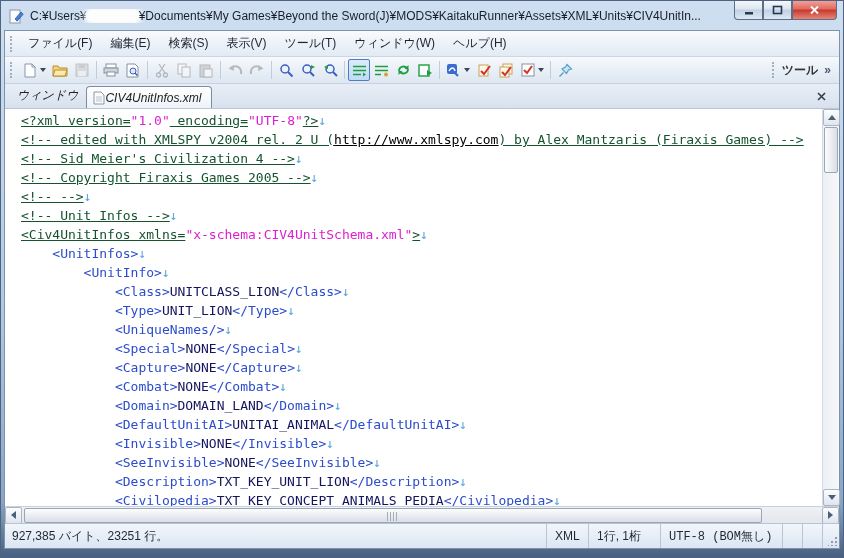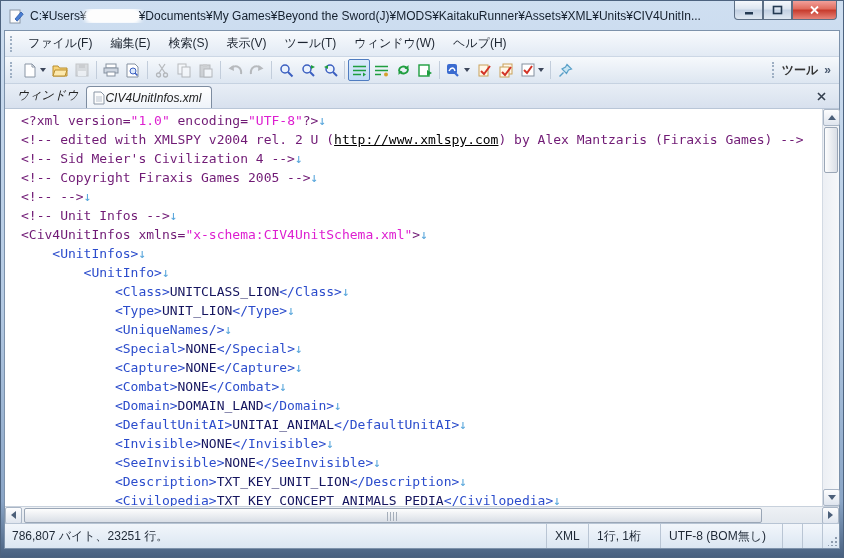--- a/index.html
+++ b/index.html
@@ -61,21 +61,21 @@
   .tab { display:flex; align-items:center; height:22px; padding:0 10px 0 6px;
     border:1px solid #7d8ca0; border-bottom:none; border-radius:4px 4px 0 0;
     background:linear-gradient(180deg,#ffffff,#eef3f9); white-space:nowrap;font-style:italic; }
   .tab-close { margin-left:auto; margin-right:10px; margin-bottom:4px; width:16px; height:16px;
     display:flex; align-items:center; justify-content:center; }
 
   
   .content-row { flex:1; display:flex; min-height:0; }
   .editor { flex:1; overflow:hidden; background:#fff; padding:2px 0 0 16px;
     font-family:"DejaVu Sans Mono",monospace; font-size:13px; line-height:19px; white-space:pre; }
-  .seg-g { color:#701a75; }          
+  .seg-g { color:#14532d;text-decoration:underline; }          
   .seg-s { color:#dd1ed0; }          
   .seg-t { color:#2b4ccc; }          
   .seg-x { color:#14145e;text-align:right; }          
   .seg-u { color:#000000; text-decoration:underline; }  
   .nl { color:#5aa7dc; }             
 
   
   .vscroll { width:17px; flex:0 0 auto; display:flex; flex-direction:column;
     background:linear-gradient(90deg,#eceff4,#f6f8fa); border-left:1px solid #d3dae3; }
   .sb-btn { height:17px; width:17px; display:flex; align-items:center; justify-content:center;
@@ -97,21 +97,21 @@
   .arrow-right { width:0;height:0;border-top:4px solid transparent;border-bottom:4px solid transparent;border-left:5px solid #4c5f79; }
 
   
   .statusbar { height:25px; display:flex; align-items:center; font-size:12px; color:#1e2835;
     background:linear-gradient(180deg,#f2f6fb,#dbe6f2); border-top:1px solid #b7c4d4; }
   .st-cell { height:100%; display:flex; align-items:center; padding:0 8px;
     border-right:1px solid #b9c5d4; white-space:nowrap; overflow:hidden; }
   .st-left { flex:1; padding-left:7px; }
   .st-xml { width:42px; }
   .st-pos { width:72px; }
-  .st-enc { width:122px; }
+  .st-enc { width:122px;font-family:Liberation Mono, monospace; }
   .st-empty1 { width:20px; }
   .st-empty2 { width:20px; }
   .st-grip { width:14px; height:100%; border:none; position:relative; }
   .st-grip::after { content:""; position:absolute; right:2px; bottom:2px; width:9px; height:9px;
     background:
       radial-gradient(circle at 8px 1px,#8e9cae 1px,transparent 1.3px),
       radial-gradient(circle at 8px 5px,#8e9cae 1px,transparent 1.3px),
       radial-gradient(circle at 4px 5px,#8e9cae 1px,transparent 1.3px),
       radial-gradient(circle at 8px 9px,#8e9cae 1px,transparent 1.3px),
       radial-gradient(circle at 4px 9px,#8e9cae 1px,transparent 1.3px),
@@ -417,21 +417,21 @@
       <div class="h-thumb">
           <span class="h-grip"></span>
         </div>
       <div class="h-fill"></div>
       <div class="sb-btn">
           <span class="arrow-right"></span>
         </div>
     </div>
 
     <div class="statusbar">
-      <div class="st-cell st-left">786,807 バイト、23251 行。</div>
+      <div class="st-cell st-left">927,385 バイト、23251 行。</div>
       <div class="st-cell st-xml">XML</div>
       <div class="st-cell st-pos">1行, 1桁</div>
       <div class="st-cell st-enc">UTF-8 (BOM無し)</div>
       <div class="st-cell st-empty1"></div>
       <div class="st-cell st-empty2"></div>
       <div class="st-cell st-grip"></div>
     </div>
 
   </div>
 </div>

